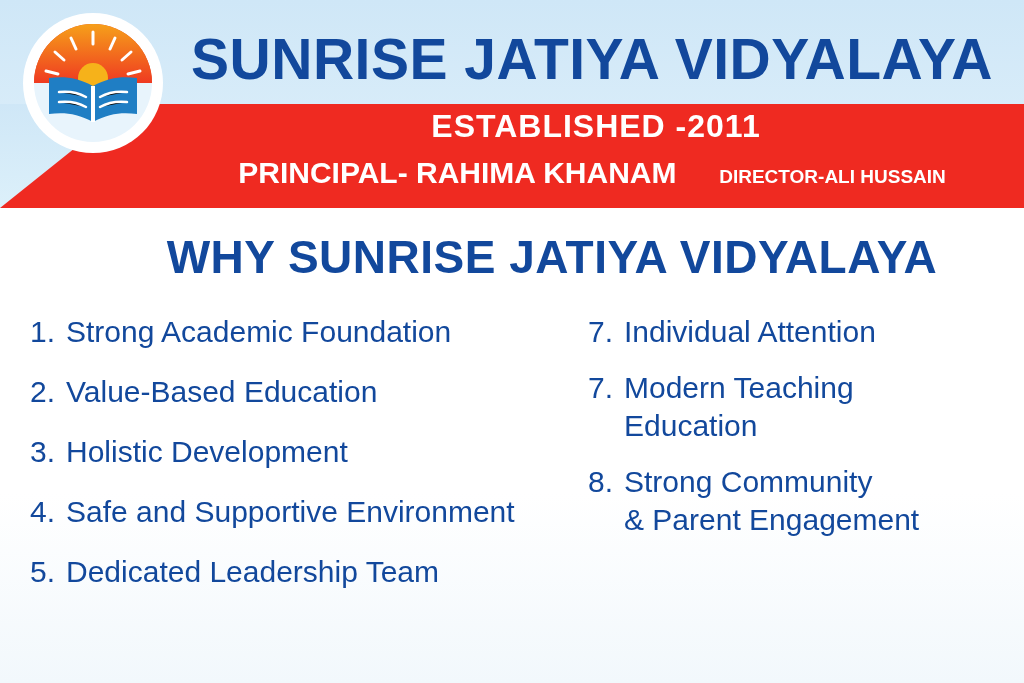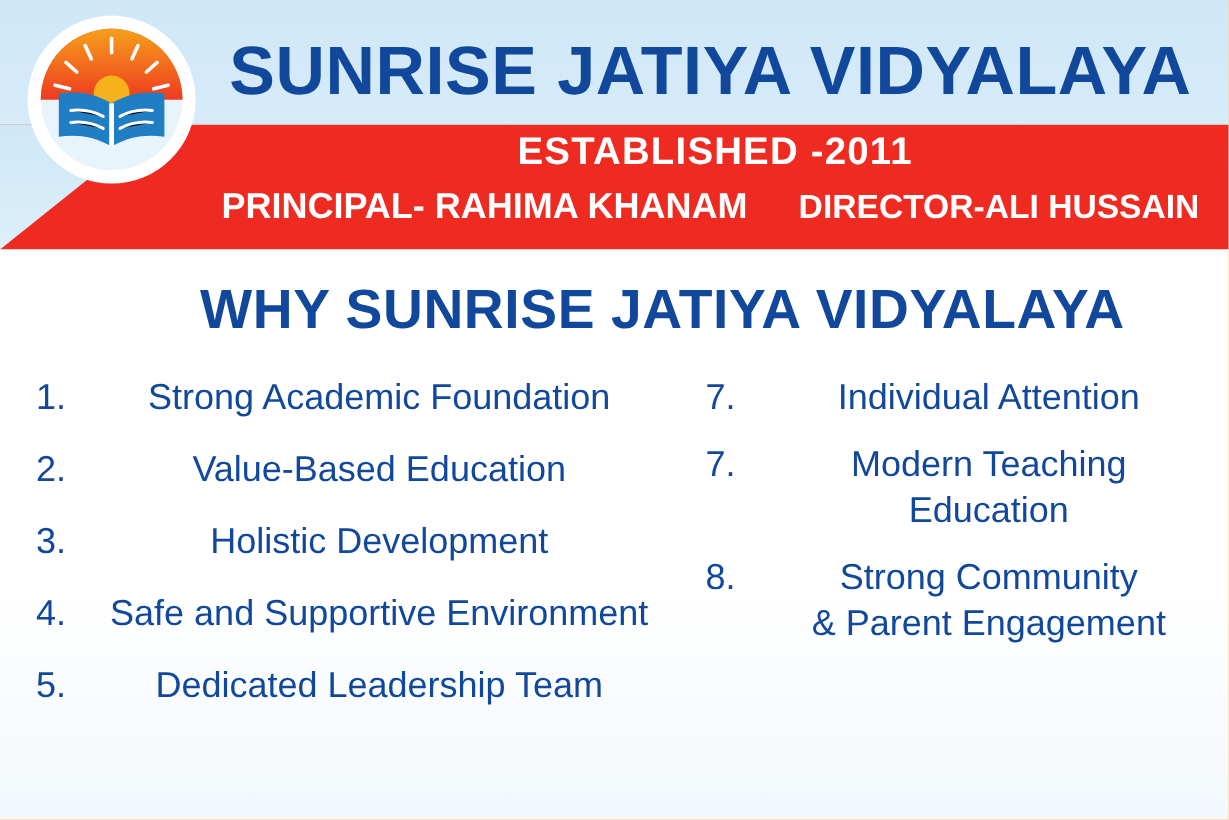--- a/index.html
+++ b/index.html
@@ -10,21 +10,21 @@
     width: 1024px;
     height: 683px;
     overflow: hidden;
     font-family: "Liberation Sans", sans-serif;
     background: #ffffff;
   }
   .poster {
     position: relative;
     width: 1024px;
     height: 683px;
-    background: #fdba74;
+    background: #5eead4;
     overflow: hidden;
   }
 
   
   .header {
     position: relative;
     width: 1024px;
     height: 208px;
     background: linear-gradient(180deg, #cfe7f7 0%, #d8ecf9 55%, #e7f3fb 100%);
     overflow: hidden;
@@ -90,21 +90,21 @@
     left: 160px;
     top: 156px;
     width: 864px;
     text-align: center;
     color: #ffffff;
     font-size: 30px;
     font-weight: bold;
     white-space: nowrap;
   }
   .staff-row .sep { display: inline-block; width: 26px; }
-  .staff-row .director { font-size: 28px; }
+  .staff-row .director { font-size: 19px; }
 
   
   .body-area {
     position: relative;
     width: 1024px;
     height: 475px;
     background: linear-gradient(180deg,#ffffff 0%, #ffffff 60%, #f2f8fc 100%);
   }
   .headline {
     position: absolute;
@@ -144,21 +144,20 @@
     margin-bottom: 22px;
   }
   .col-right .item { margin-bottom: 18px; }
   .item .num {
     flex: 0 0 auto;
     min-width: 36px;
     font-weight: normal;
   }
   .item .txt {
     flex: 1 1 auto;
-    text-align: center;
   }
   .item .txt .l2 { display: block; }
 </style>
 </head>
 <body>
 
 <div class="poster">
 
   <div class="header">
     <div class="red-band"></div>

